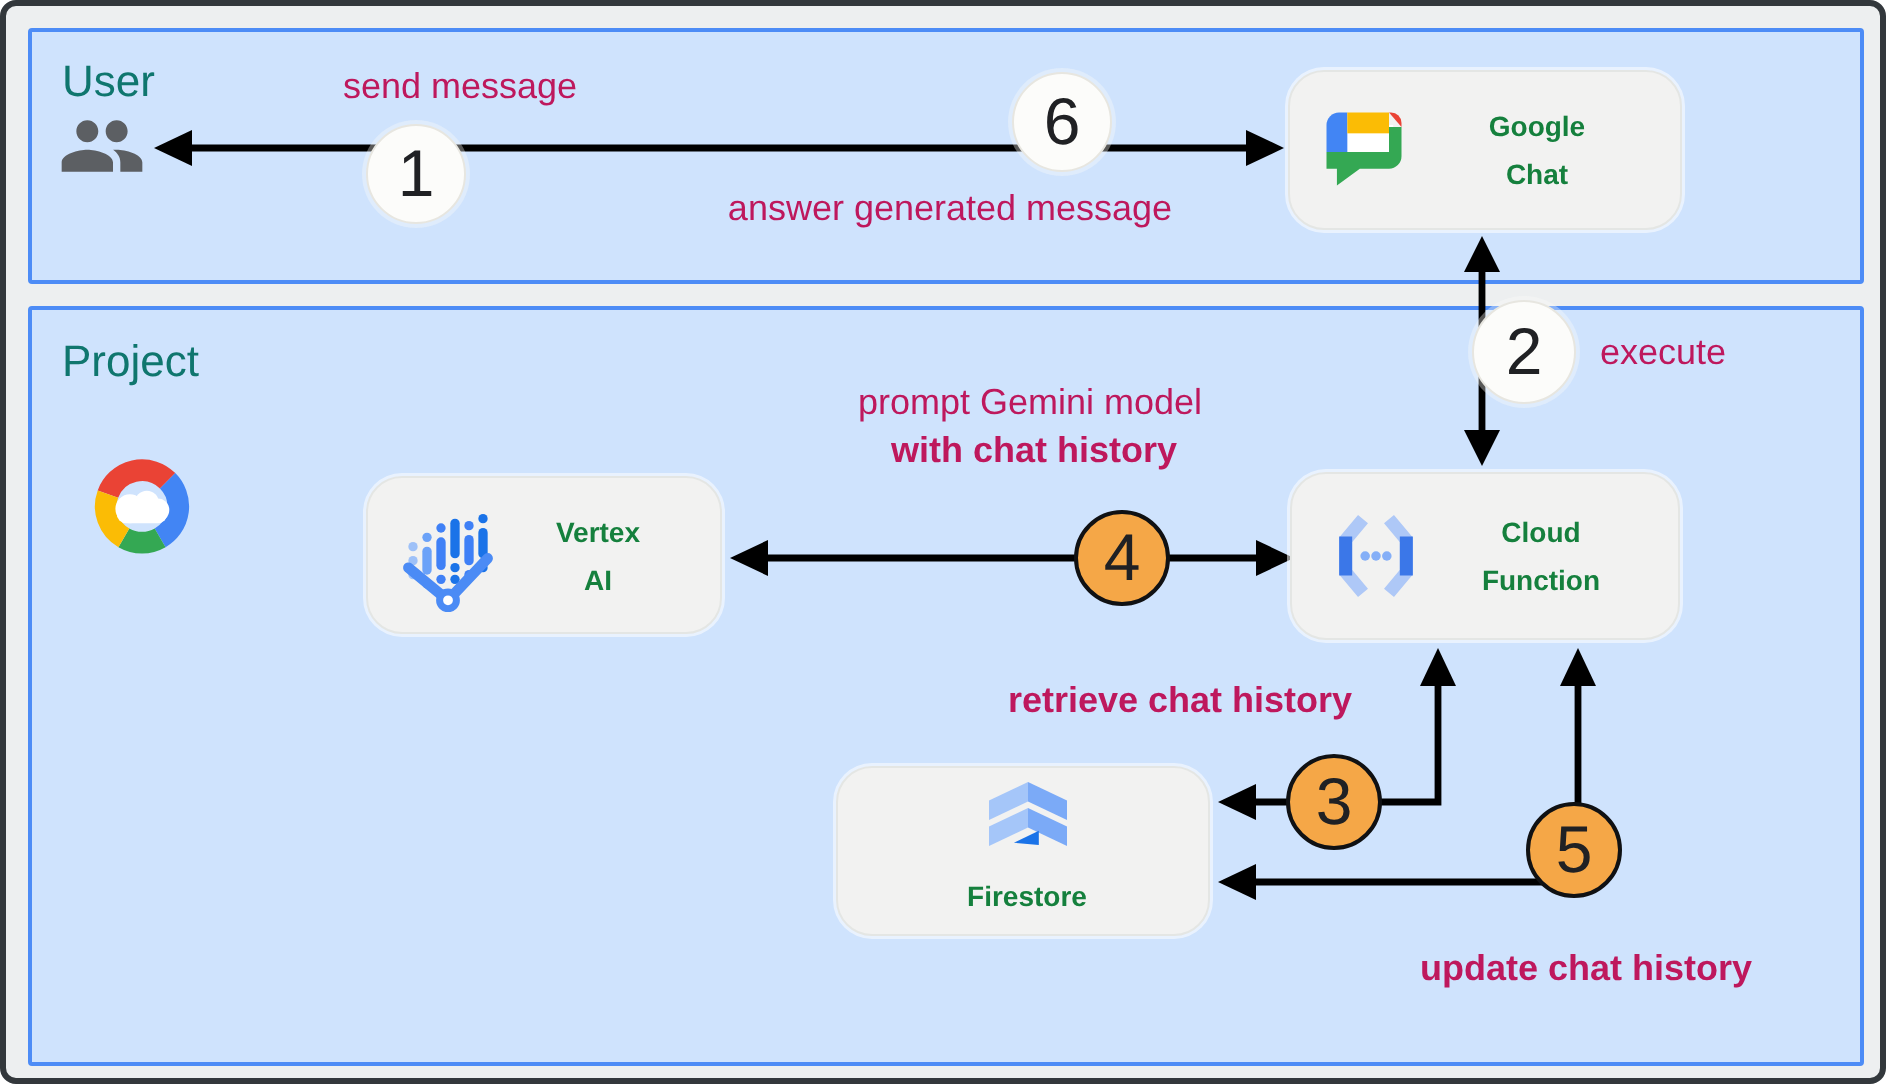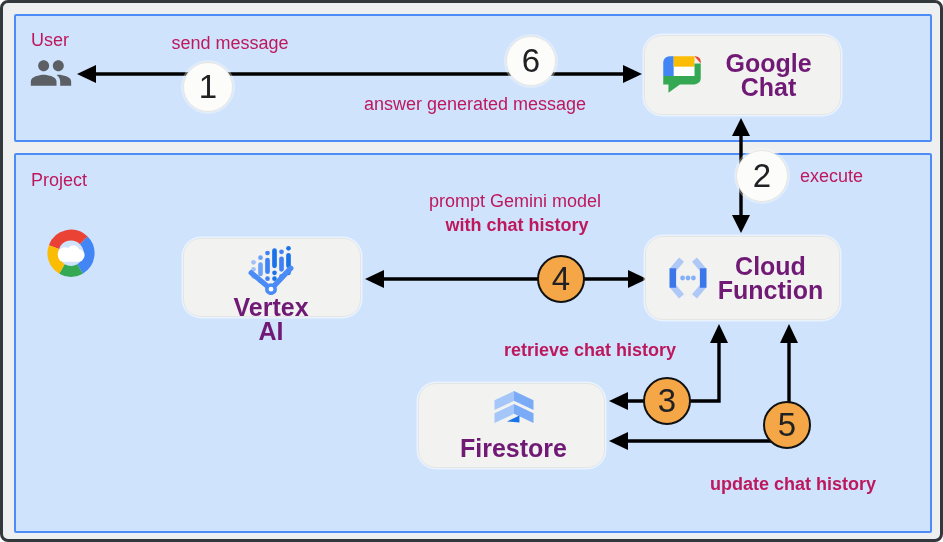--- a/index.html
+++ b/index.html
@@ -5,28 +5,28 @@
   html,body{margin:0;padding:0;background:#fff;font-family:"Liberation Sans",sans-serif;}
   .stage{
     position:relative;width:943px;height:542px;box-sizing:border-box;
     background:#edeff0;border:3px solid #33383c;border-radius:8px;overflow:hidden;
     color:#1f2023;
   }
   .band{
     position:absolute;box-sizing:border-box;
     background:#cfe3fd;border:2px solid #4d8cf6;border-radius:2px;
   }
-  .zone-label{position:absolute;font-size:18px;font-weight:400;line-height:23px;color:#be185d;text-align:right;}
+  .zone-label{position:absolute;font-size:22px;font-weight:400;line-height:23px;color:#0f766e;text-align:right;}
   .node{
     position:absolute;box-sizing:border-box;display:flex;align-items:center;
     background:#f2f2f1;border:1px solid #e4e6e4;border-radius:18px;
     box-shadow:0 0 0 1.5px rgba(255,255,255,.55);
   }
   .node-icon{flex:0 0 auto;display:flex;align-items:center;justify-content:center;}
-  .node-label{flex:1 1 auto;text-align:center;font-size:25px;font-weight:700;line-height:24px;color:#701a75;}
+  .node-label{flex:1 1 auto;text-align:center;font-size:14px;font-weight:700;line-height:24px;color:#15803d;}
   .flow-label{position:absolute;font-size:18px;white-space:nowrap;color:#be185d;}
   .w500{font-weight:500;}
   .w700{font-weight:700;}
   .centered{transform:translateX(-50%);}
   .badge{
     position:absolute;box-sizing:border-box;border-radius:50%;
     display:flex;align-items:center;justify-content:center;
     font-size:33px;font-weight:400;color:#202124;
     background:#fcfcfa;border:1px solid #e7e6e0;box-shadow:0 0 0 2px rgba(252,252,250,.35);
   }
@@ -100,21 +100,21 @@
         <path d="M36 6h1a5 5 0 0 1 5 5v2z" fill="#ea4335"></path>
         <path d="M42 13v14a6 6 0 0 1-6 6H22l-11 8v-8H6v-8h30V13z" fill="#34a853"></path>
       </svg>
     </span>
     <span class="node-label">
       <div>Google</div>
       <div>Chat</div>
     </span>
   </div>
 
-  <div class="node" style="left:180px;top:235px;width:178px;height:79px;padding:0 14px 0 12px;flex-direction:column;">
+  <div class="node" style="left:180px;top:235px;width:178px;height:79px;padding:0 14px 0 12px;">
     <span class="node-icon">
       <svg width="56" height="56" viewBox="0 0 48 48">
         <g fill="#9ec1f8">
           <circle cx="9" cy="20" r="2"></circle>
             <circle cx="9" cy="26" r="2"></circle>
             <circle cx="9" cy="32" r="2"></circle>
         </g>
         <g fill="#6ba2f8">
           <circle cx="15" cy="16" r="2"></circle>
             <rect x="13" y="20" width="4" height="12" rx="2"></rect>

